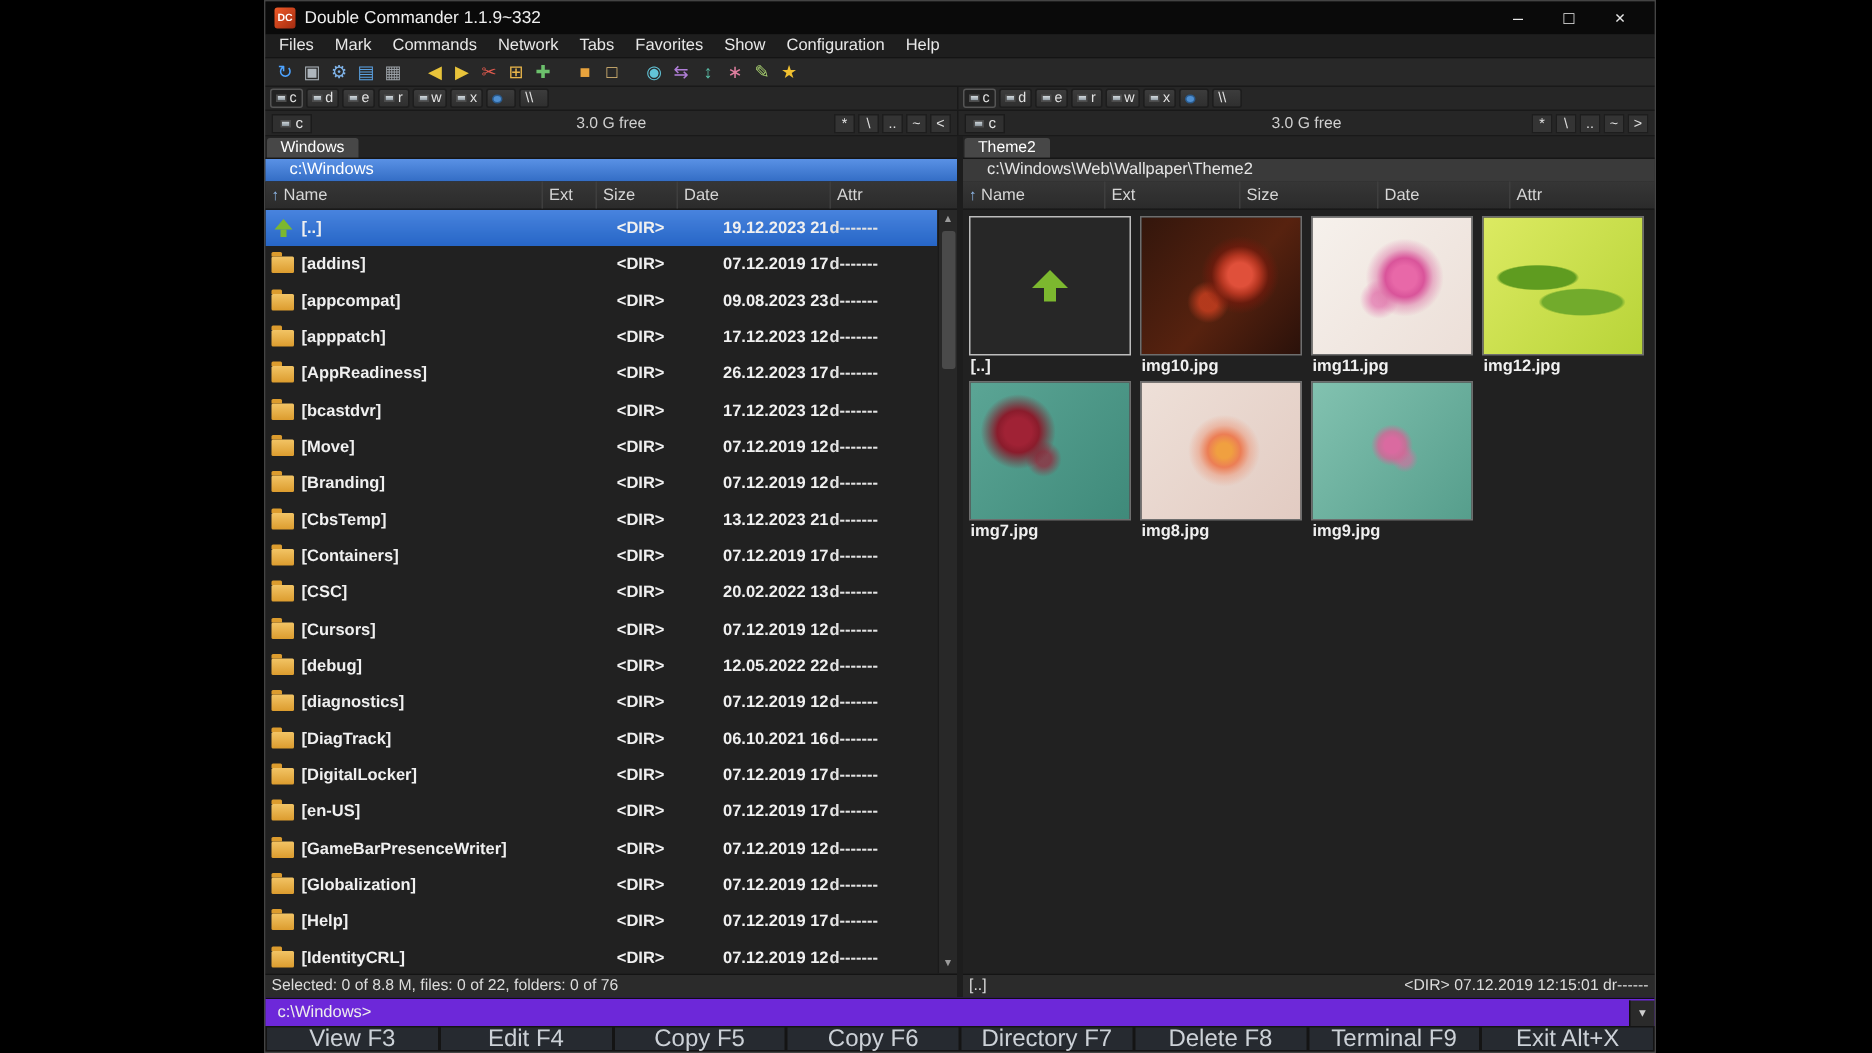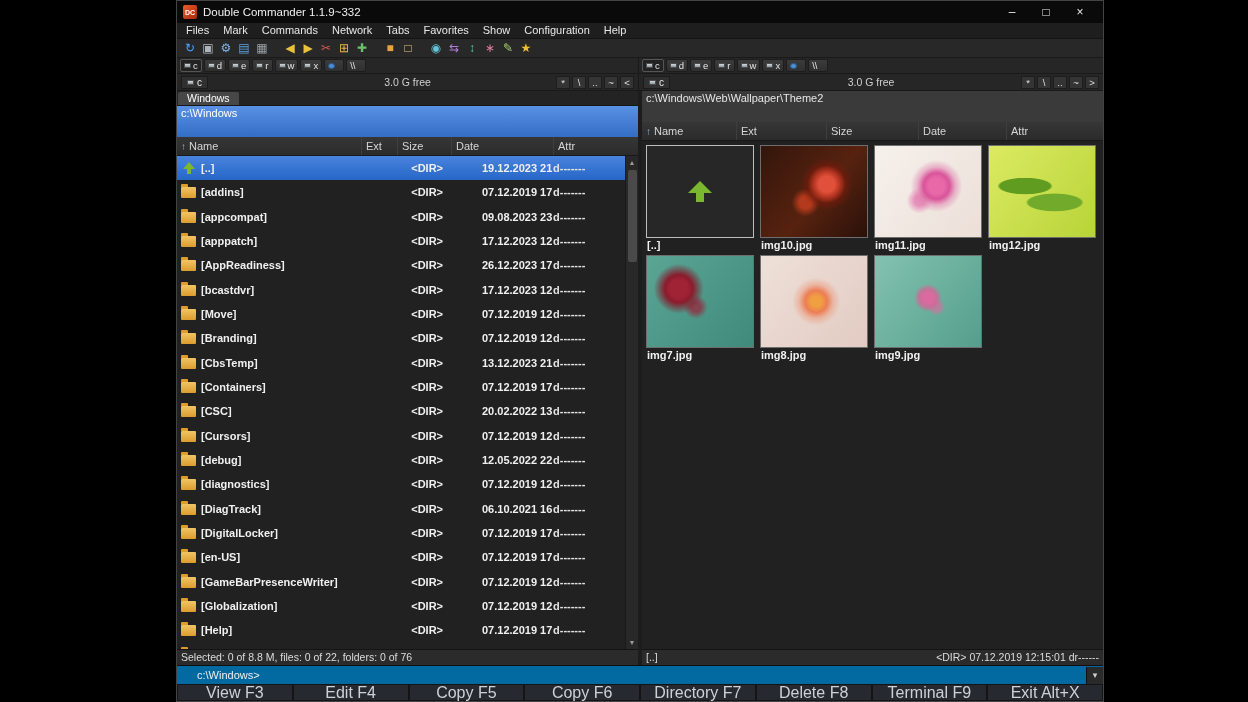--- a/index.html
+++ b/index.html
@@ -53,21 +53,21 @@
   
   .panels { flex:1; display:flex; min-height:0; }
   .panel { display:flex; flex-direction:column; min-width:0;justify-content:center; }
   .panel.left-panel { width:461px; flex:none; }
   .panel.right-panel { flex:1; }
   .splitter { width:4px; flex:none; background:#1d1d1d; }
 
   .tabbar { height:15px; flex:none; background:#232323; border-bottom:1px solid #161616; display:flex; align-items:flex-end; padding-left:1px; }
   .tab { height:13px; background:#474747; color:#fff; font-size:10.5px; line-height:13px; padding:0 9px; border-radius:2px 2px 0 0; }
 
-  .pathbar { height:31px; flex:none; font-size:11px; line-height:15px; padding-left:4px; color:#e6e6e6; background:#3a3a3a; }
+  .pathbar { height:15px; flex:none; font-size:11px; line-height:15px; padding-left:16px; color:#e6e6e6; background:#3a3a3a; }
   .pathbar.active { background:linear-gradient(rgba(255,255,255,.16),rgba(0,0,0,.12)), var(--accent,#3a7ce0); color:#fff; }
 
   .colheaders { height:19px; flex:none; display:grid; align-items:center;
     background:linear-gradient(#363636,#2b2b2b); border-bottom:1px solid #191919; color:#d6d6d6; font-size:11px; }
   .left-cols  { grid-template-columns:184px 36px 54px 102px 1fr; }
   .right-cols { grid-template-columns:94px 90px 92px 88px 1fr; }
   .col { padding-left:4px; border-left:1px solid #3e3e3e; height:100%; display:flex; align-items:center; gap:3px; overflow:hidden; }
   .col:first-child { border-left:none; }
   .sort { color:#8fb8e8; font-size:10px; font-weight:bold; }
 
@@ -101,21 +101,21 @@
   .thumb .big-arrow { display:none; }
   .thumb.up .big-arrow { display:block; position:relative; width:24px; height:21px; }
   .big-arrow::before { content:""; position:absolute; left:0; top:0; border-left:12px solid transparent; border-right:12px solid transparent; border-bottom:12px solid var(--arrow,#7cb82f); }
   .big-arrow::after { content:""; position:absolute; left:8px; top:12px; width:8px; height:9px; background:var(--arrow,#7cb82f); }
 
   .panel-status { height:16px; flex:none; background:#2b2b2b; border-top:1px solid #141414; color:#dcdcdc;
     font-size:10.5px; line-height:15px; padding:0 4px; white-space:nowrap; overflow:hidden; }
   .panel-status.split { display:flex; justify-content:space-between; }
 
   
-  .cmdline { height:19px; flex:none; background:#0369a1; border-top:1px solid #101010; display:flex; align-items:center; padding-left:20px;text-align:center; }
+  .cmdline { height:19px; flex:none; background:#6d28d9; border-top:1px solid #101010; display:flex; align-items:center; padding-left:8px;text-align:center; }
   .cmd-text { color:#eeeeee; font-size:11px; }
   .cmd-caret { margin-left:auto; width:17px; height:17px; background:#2a2a2a; border-left:1px solid #111;
     color:#cfcfcf; font-size:9px; display:flex; align-items:center; justify-content:center; }
 
   
   .fnbar { height:17px; flex:none; background:#141414; display:flex; gap:2px; padding:1px; }
   .fn-btn { flex:1; background:#262a30; color:#ccd1d7; font-size:16px; display:flex; align-items:center; justify-content:center; }
 </style>
 </head>
 <body>
@@ -502,20 +502,23 @@
               <span class="sb-btn bottom">▼</span>
             </div>
           </div>
         </div>
         <div class="panel-status">Selected: 0 of 8.8 M, files: 0 of 22, folders: 0 of 76</div>
       </div>
 
       <div class="splitter"></div>
 
       <div class="panel right-panel">
+        <div class="tabbar">
+          <span class="tab">Theme2</span>
+        </div>
         <div class="pathbar">c:\Windows\Web\Wallpaper\Theme2</div>
         <div class="colheaders right-cols">
           <span class="col">
               <span class="sort">↑</span>
               <span>Name</span>
             </span>
           <span class="col">Ext</span>
           <span class="col">Size</span>
           <span class="col">Date</span>
           <span class="col">Attr</span>

